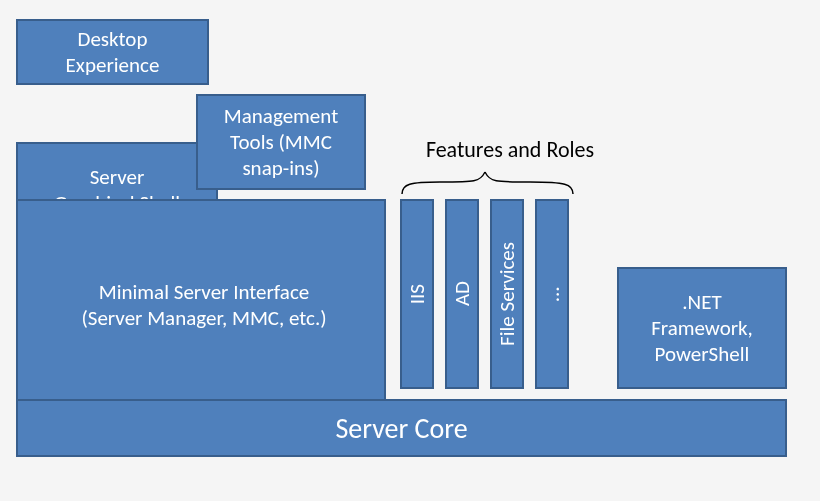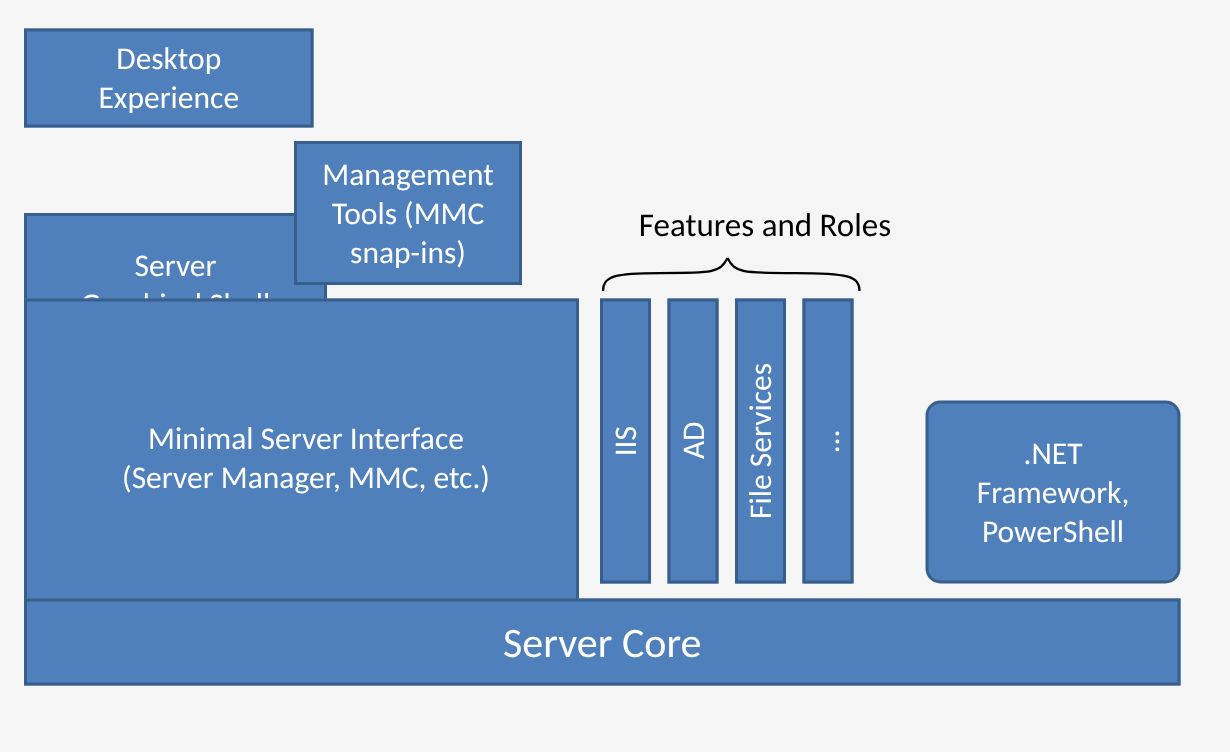--- a/index.html
+++ b/index.html
@@ -45,21 +45,21 @@
 <div class="box" style="left:16px;top:19px;width:193px;height:66px;">
   <span style="white-space:pre-line;">Desktop
 Experience</span>
 </div>
 
 <div class="box" style="left:16px;top:94px;width:202px;height:96px;margin-top:48px;">
   <span style="white-space:pre-line;">Server
 Graphical Shell</span>
 </div>
 
-<div class="box" style="left:196px;top:94px;width:152px;height:96px;">
+<div class="box" style="left:196px;top:94px;width:170px;height:96px;">
   <span style="white-space:pre-line;">Management
 Tools (MMC
 snap-ins)</span>
 </div>
 
 <div class="box" style="left:16px;top:199px;width:370px;height:212px;padding-left:12px;">
   <span style="white-space:pre-line;">Minimal Server Interface
 (Server Manager, MMC, etc.)</span>
 </div>
 
@@ -80,21 +80,21 @@
 </div>
 
 <div class="box" style="left:490px;top:199px;width:34px;height:190px;">
   <span class="vtext">File Services</span>
 </div>
 
 <div class="box" style="left:535px;top:199px;width:34px;height:190px;">
   <span class="vtext">…</span>
 </div>
 
-<div class="box" style="left:617px;top:267px;width:170px;height:122px;border-radius:10px;">
+<div class="box" style="left:617px;top:267px;width:170px;height:122px;">
   <span style="white-space:pre-line;">.NET
 Framework,
 PowerShell</span>
 </div>
 
 <div class="box base" style="left:16px;top:399px;width:771px;height:58px;">
   <span>Server Core</span>
 </div>
 
 </body></html>

